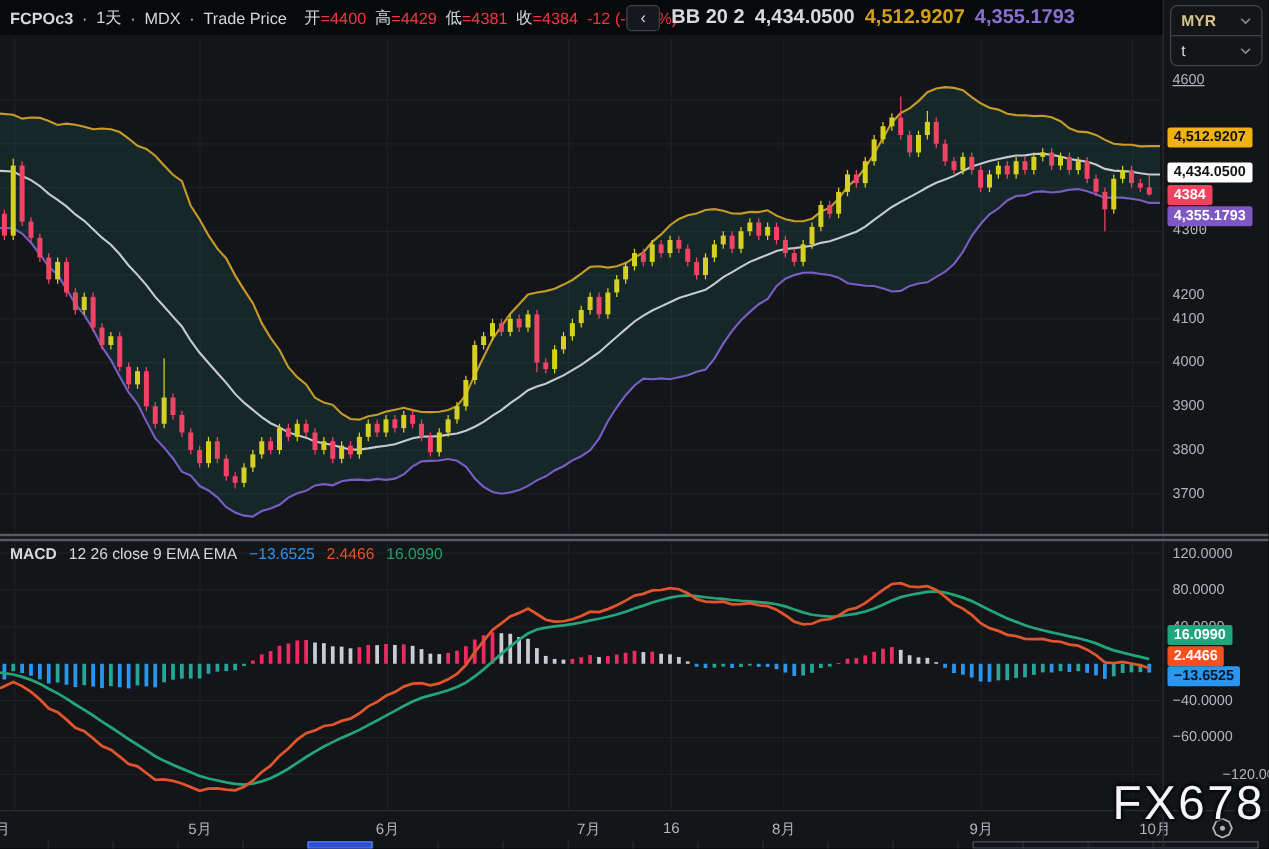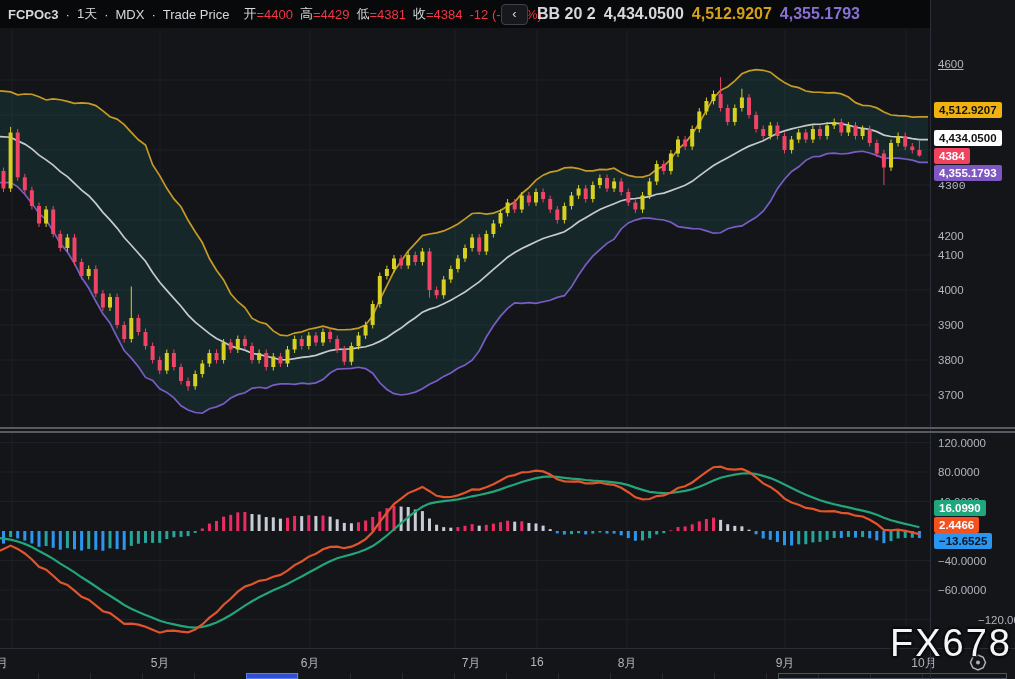--- a/index.html
+++ b/index.html
@@ -529,20 +529,27 @@
   </div>
 
   <div class="bb-row">
     <div class="back-btn">‹</div>
     <span class="bb-title">BB 20 2</span>
     <span class="bbv" style="color:#d6d8dd">4,434.0500</span>
     <span class="bbv" id="bb-upper-val" style="color: rgb(212, 160, 23);">4,512.9207</span>
     <span class="bbv" id="bb-lower-val" style="color: rgb(138, 111, 214);">4,355.1793</span>
   </div>
 
+  <div class="macd-head">
+    <span style="font-weight:bold">MACD</span>
+    <span>12 26 close 9 EMA EMA</span>
+    <span id="macd-hist-val" style="color: rgb(43, 150, 240);">−13.6525</span>
+    <span id="macd-line-val" style="color: rgb(232, 81, 46);">2.4466</span>
+    <span id="macd-signal-val" style="color: rgb(33, 160, 108);">16.0990</span>
+  </div>
 
   <div class="right-axis" id="right-axis">
       <div class="tick" style="top: 64px; text-decoration: underline;">4600</div>
       <div class="tick" style="top: 185px; font-family: Liberation Mono, monospace;">4300</div>
       <div class="tick" style="top: 236px; text-align: center;">4200</div>
       <div class="tick" style="top: 255px;">4100</div>
       <div class="tick" style="top: 290px;">4000</div>
       <div class="tick" style="top: 325px;">3900</div>
       <div class="tick" style="top: 360px;">3800</div>
       <div class="tick" style="top: 395px;">3700</div>
@@ -554,20 +561,34 @@
       <div class="tick" style="top: 619.5px; margin-left: 40px;">−120.0000</div>
       <div class="badge" style="top: 110.478px; background: rgb(239, 178, 17); color: rgb(18, 18, 18);">4,512.9207</div>
       <div class="badge" style="top: 138.082px; background: rgb(255, 255, 255); color: rgb(18, 18, 18);">4,434.0500</div>
       <div class="badge" style="top: 155.6px; background: rgb(239, 67, 96); color: rgb(255, 255, 255);">4384</div>
       <div class="badge" style="top: 172.6px; background: rgb(126, 87, 194); color: rgb(255, 255, 255);">4,355.1793</div>
       <div class="badge" style="top: 508.069px; background: rgb(31, 166, 125); color: rgb(255, 255, 255);">16.0990</div>
       <div class="badge" style="top: 524.569px; background: rgb(244, 81, 30); color: rgb(255, 255, 255);">2.4466</div>
       <div class="badge" style="top: 541.069px; background: rgb(43, 150, 240); color: rgb(11, 22, 36);">−13.6525</div>
     </div>
 
+  <div class="unit-box">
+    <div class="unit-row">
+      <span class="unit-cur">MYR</span>
+      <svg width="9" height="6">
+          <path d="M1 1 L4.5 4.5 L8 1" stroke="#868b94" stroke-width="1.4" fill="none"></path>
+        </svg>
+    </div>
+    <div class="unit-row">
+      <span class="unit-t">t</span>
+      <svg width="9" height="6">
+          <path d="M1 1 L4.5 4.5 L8 1" stroke="#868b94" stroke-width="1.4" fill="none"></path>
+        </svg>
+    </div>
+  </div>
 
   <div class="time-axis" id="time-axis">
     <div class="scrub" id="scrub">
         <div class="cellline" style="left: 38px;"></div>
         <div class="cellline" style="left: 90px;"></div>
         <div class="cellline" style="left: 142px;"></div>
         <div class="cellline" style="left: 194px;"></div>
         <div class="cellline" style="left: 246px;"></div>
         <div class="cellline" style="left: 298px;"></div>
         <div class="cellline" style="left: 350px;"></div>

